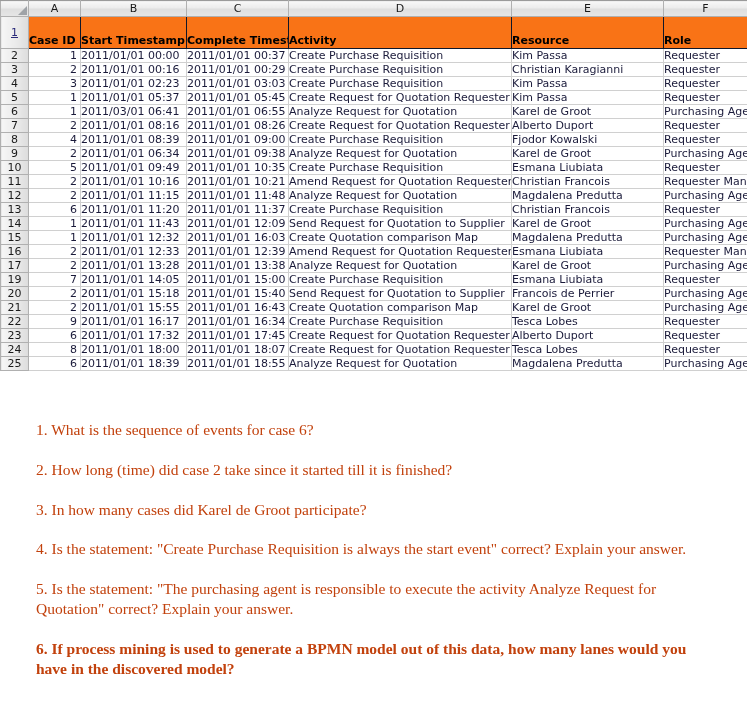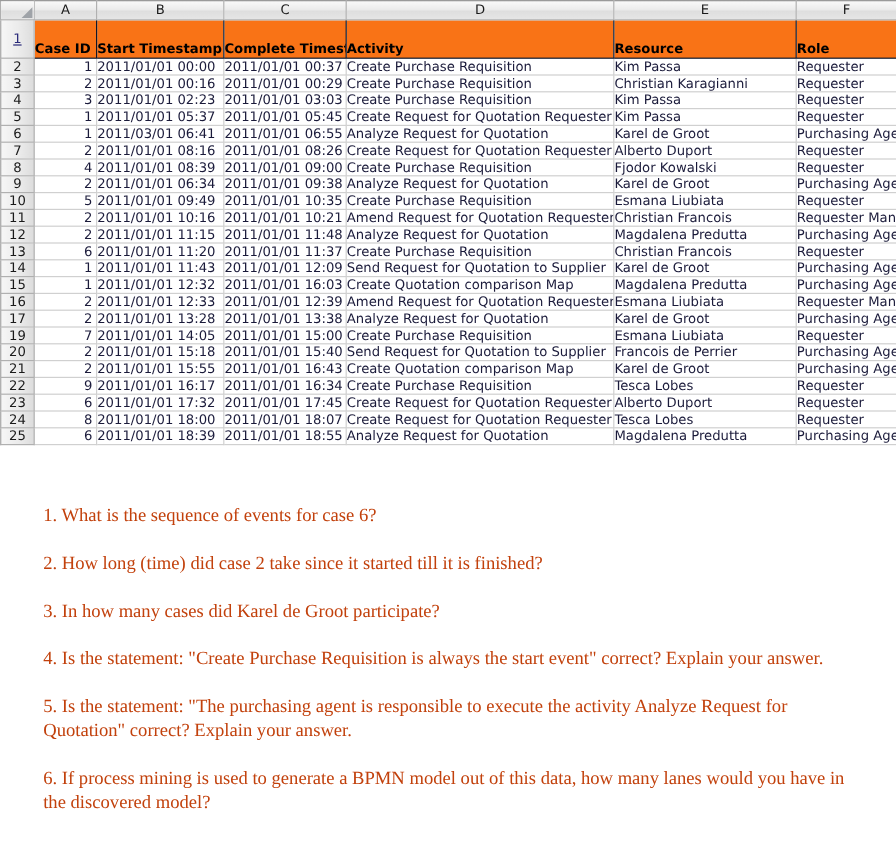--- a/index.html
+++ b/index.html
@@ -119,21 +119,21 @@
     padding: 0 38px 0 36px;
     font-family: "Liberation Serif", serif;
     font-size: 15.5px;
     color: #c2410c;
     line-height: 1.28;
   }
   .question {
     margin: 0 0 20px 0;
     text-align: left;
   }
-  .question:last-child { margin-bottom: 16px; }
+  .question:last-child { margin-bottom: 16px; font-weight: bold; }
 </style>
 </head>
 <body>
 
 <div id="spreadsheet">
   <table class="grid">
     <colgroup>
       <col class="c-row">
         <col class="c-a">
         <col class="c-b">

